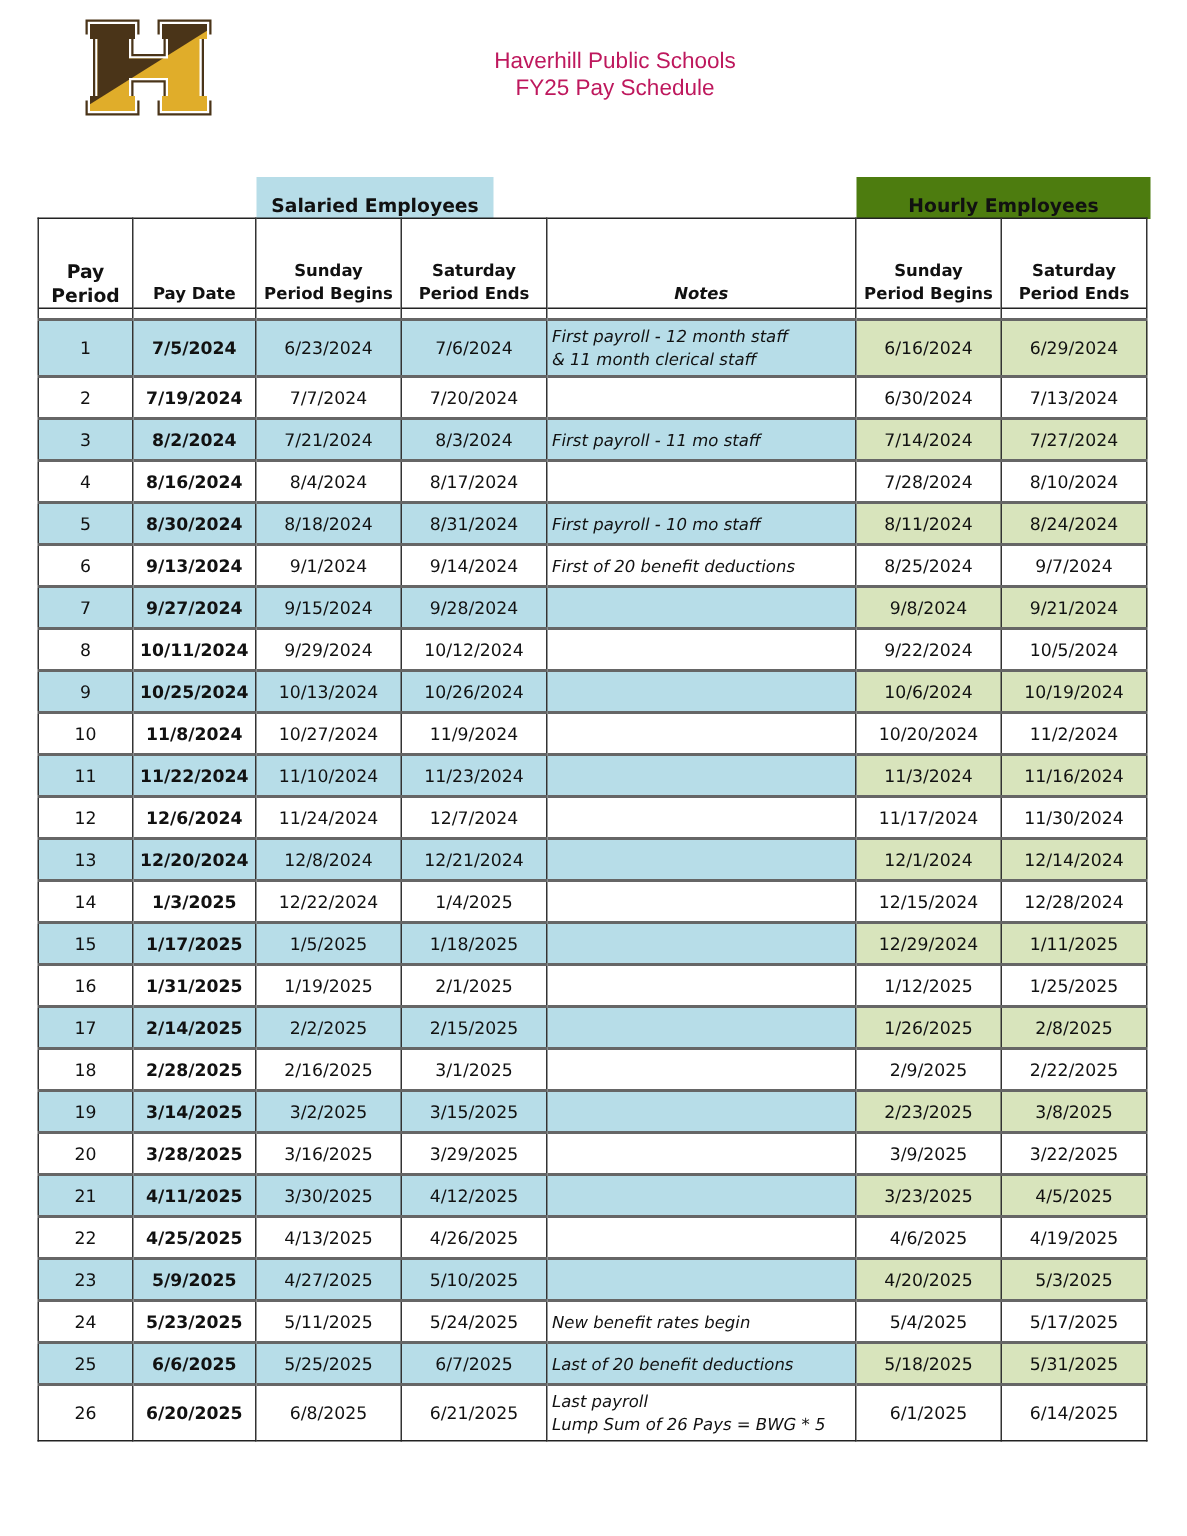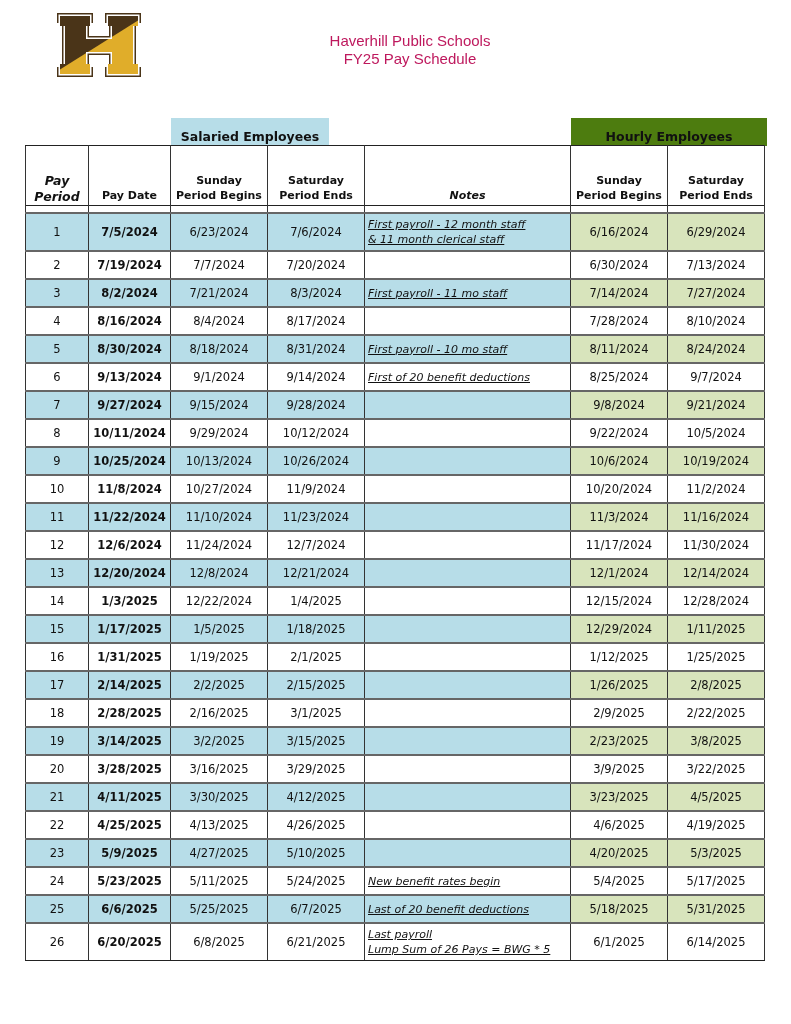--- a/index.html
+++ b/index.html
@@ -20,21 +20,21 @@
   table.sched th { font-weight: bold; font-size: 11px; vertical-align: bottom; height: 57px; line-height: 15px;
                    border-top: 1.5px solid #222; padding-bottom: 2px; }
   table.sched tr.spacer td { height: 6px; border-top: 1.5px solid #222; border-bottom: 1.5px solid #222; }
   table.sched tr.row td { height: 26px; border-top: 1px solid #444; }
   table.sched tr.row.alt td.sal { background: #b7dde8; }
   table.sched tr.row.alt td.hr { background: #d8e4bc; }
   table.sched tr.row.alt td { border-top: 2px solid #666; border-bottom: 2px solid #666; }
   table.sched tr.row.tall td { height: 36px; }
   table.sched tr.row.last td { border-bottom: 1.5px solid #222; text-align: center; }
   td.pd { font-weight: bold; }
-  td.notes { text-align: left !important; font-style: italic; padding-left: 3px !important; font-size: 11px; line-height: 15px; text-decoration: underline; }
+  td.notes { text-align: left !important; font-style: italic; padding-left: 3px !important; font-size: 11px; line-height: 15px; }
   th.notes-h { font-style: italic; }
   col.c-per { width: 63px; } col.c-date { width: 82px; } col.c-sb { width: 97px; }
   col.c-se { width: 97px; } col.c-notes { width: 206px; } col.c-hb { width: 97px; } col.c-he { width: 97px; }
 </style>
 </head>
 <body>
 
 <svg class="logo" viewBox="0 0 86 66">
   <defs>
     <clipPath id="hclip">
@@ -63,21 +63,21 @@
     <col class="c-per">
       <col class="c-date">
       <col class="c-sb">
       <col class="c-se">
       <col class="c-notes">
       <col class="c-hb">
       <col class="c-he">
   </colgroup>
   <thead>
     <tr>
-      <th style="font-size:12.5px;line-height:16px;padding-bottom:0;font-style:italic;">
+      <th style="font-size:12.5px;line-height:16px;padding-bottom:0;">
         <div>Pay</div>
         <div>Period</div>
       </th>
       <th>
         <div>Pay Date</div>
       </th>
       <th>
         <div>Sunday</div>
         <div>Period Begins</div>
       </th>

